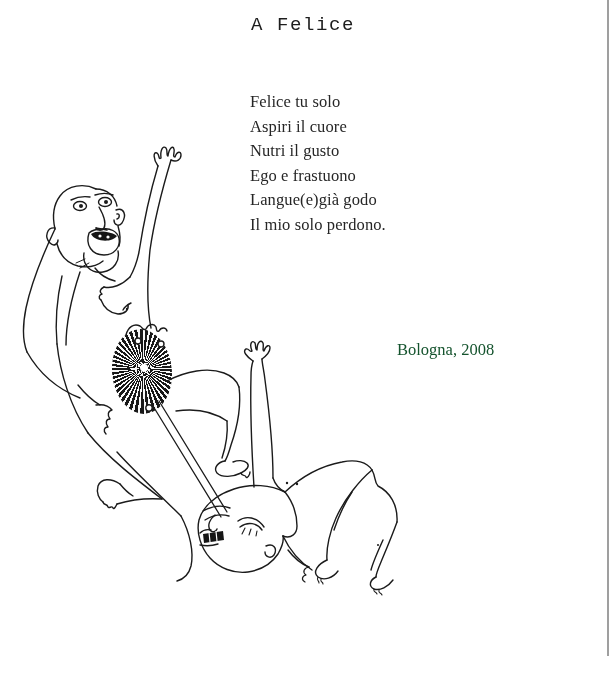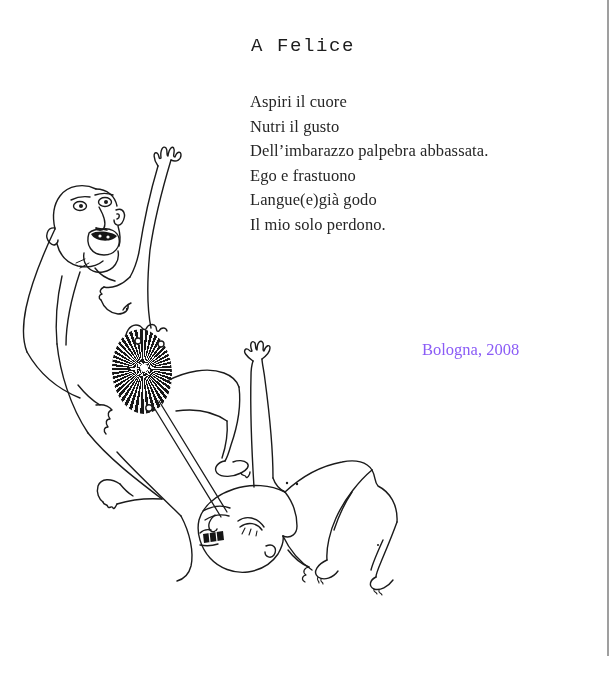--- a/index.html
+++ b/index.html
@@ -14,37 +14,36 @@
   }
   .title {
     position: absolute;
     left: 251px;
     top: 14px;
     font-family: "Liberation Mono", monospace;
     font-size: 19px;
     letter-spacing: 1.6px;
     color: #1d1d1d;
     white-space: pre;
-    margin-top: 21px;
   }
   .poem {
     position: absolute;
     left: 250px;
     top: 90px;
     font-size: 16.5px;
     line-height: 24.6px;
     letter-spacing: 0.1px;
     color: #262626;
   }
   .signature {
     position: absolute;
-    left: 422px;
+    left: 397px;
     top: 340px;
     font-size: 16.5px;
-    color: #8b5cf6;
+    color: #14532d;
   }
   .illustration {
     position: absolute;
     left: 0;
     top: 0;
     width: 610px;
     height: 676px;
   }
   .burst {
     position: absolute;
@@ -69,23 +68,23 @@
   }
 </style>
 </head>
 <body>
 
 <div class="page">
 
   <div class="title">A Felice</div>
 
   <div class="poem">
+    <div class="poem-line">Felice tu solo</div>
     <div class="poem-line">Aspiri il cuore</div>
     <div class="poem-line">Nutri il gusto</div>
-    <div class="poem-line">Dell’imbarazzo palpebra abbassata.</div>
     <div class="poem-line">Ego e frastuono</div>
     <div class="poem-line">Langue(e)già godo</div>
     <div class="poem-line">Il mio solo perdono.</div>
   </div>
 
   <div class="signature">Bologna, 2008</div>
 
   <div class="illustration" role="img" aria-label="Ink line drawing: a kneeling grotesque figure with raised arm holds a dark radiating disc at its pelvis; two lines beam from the disc into the eye of a second figure lying on its back below">
 
     <div class="burst"></div>

